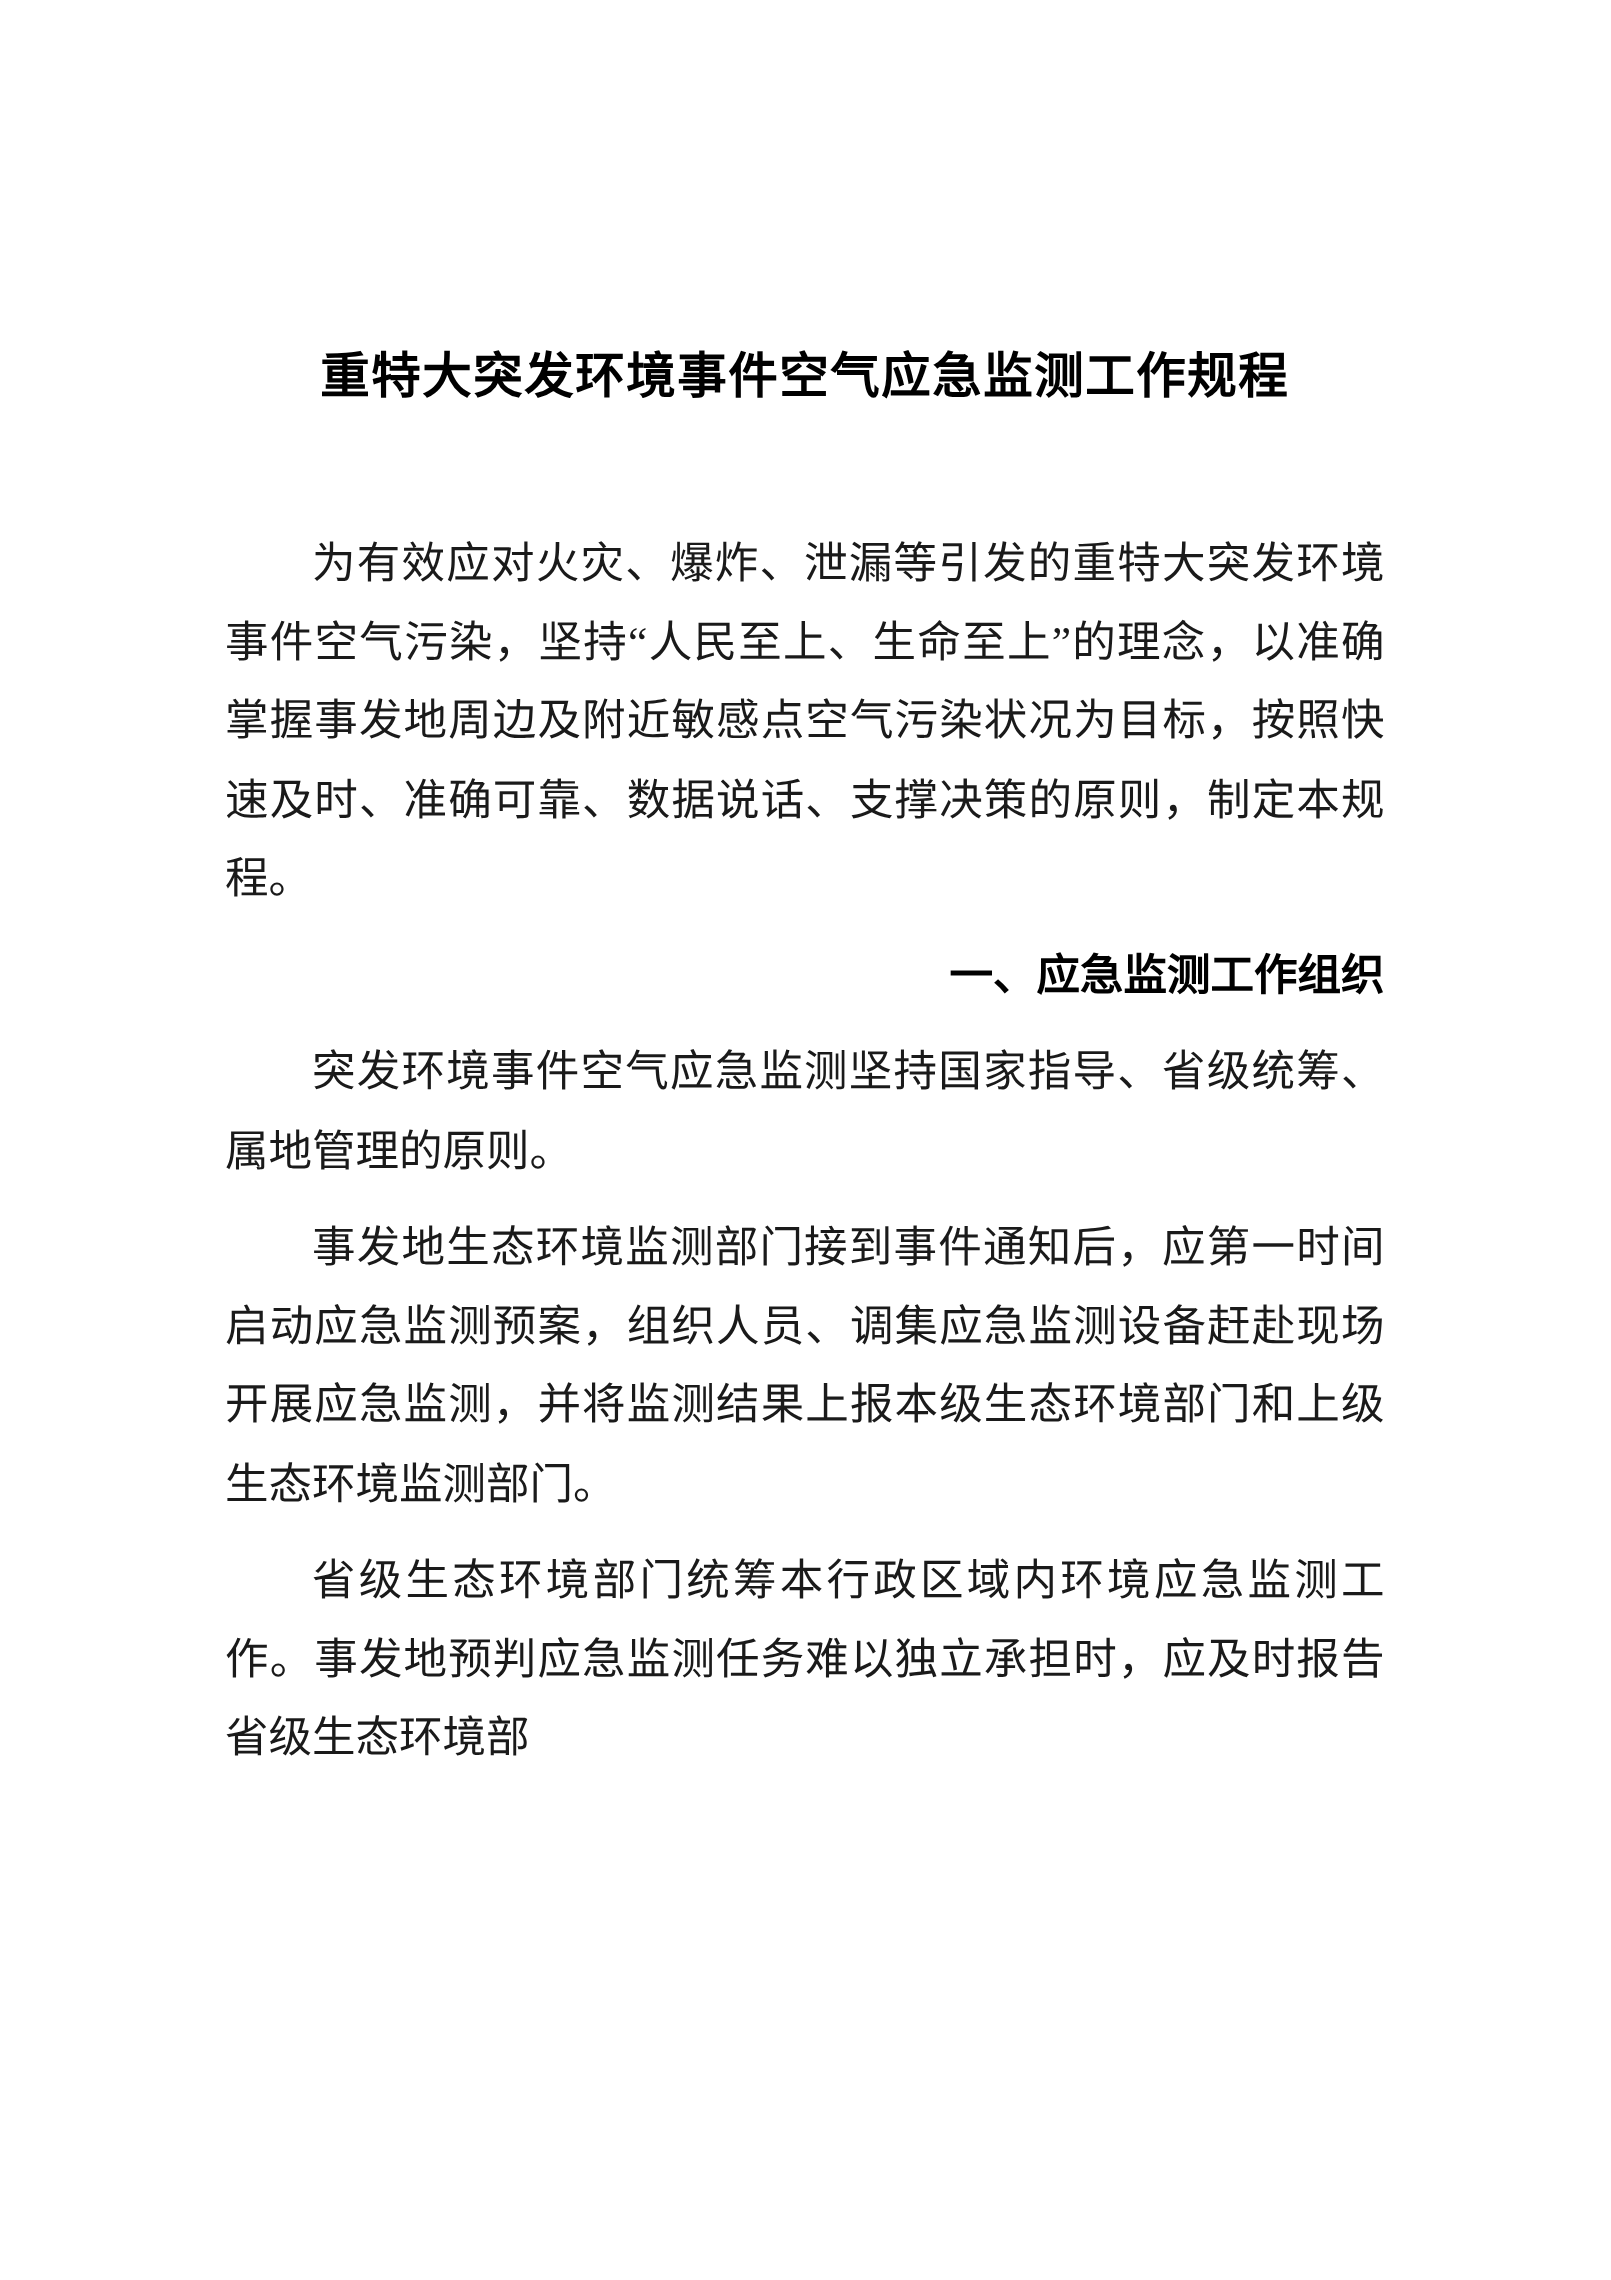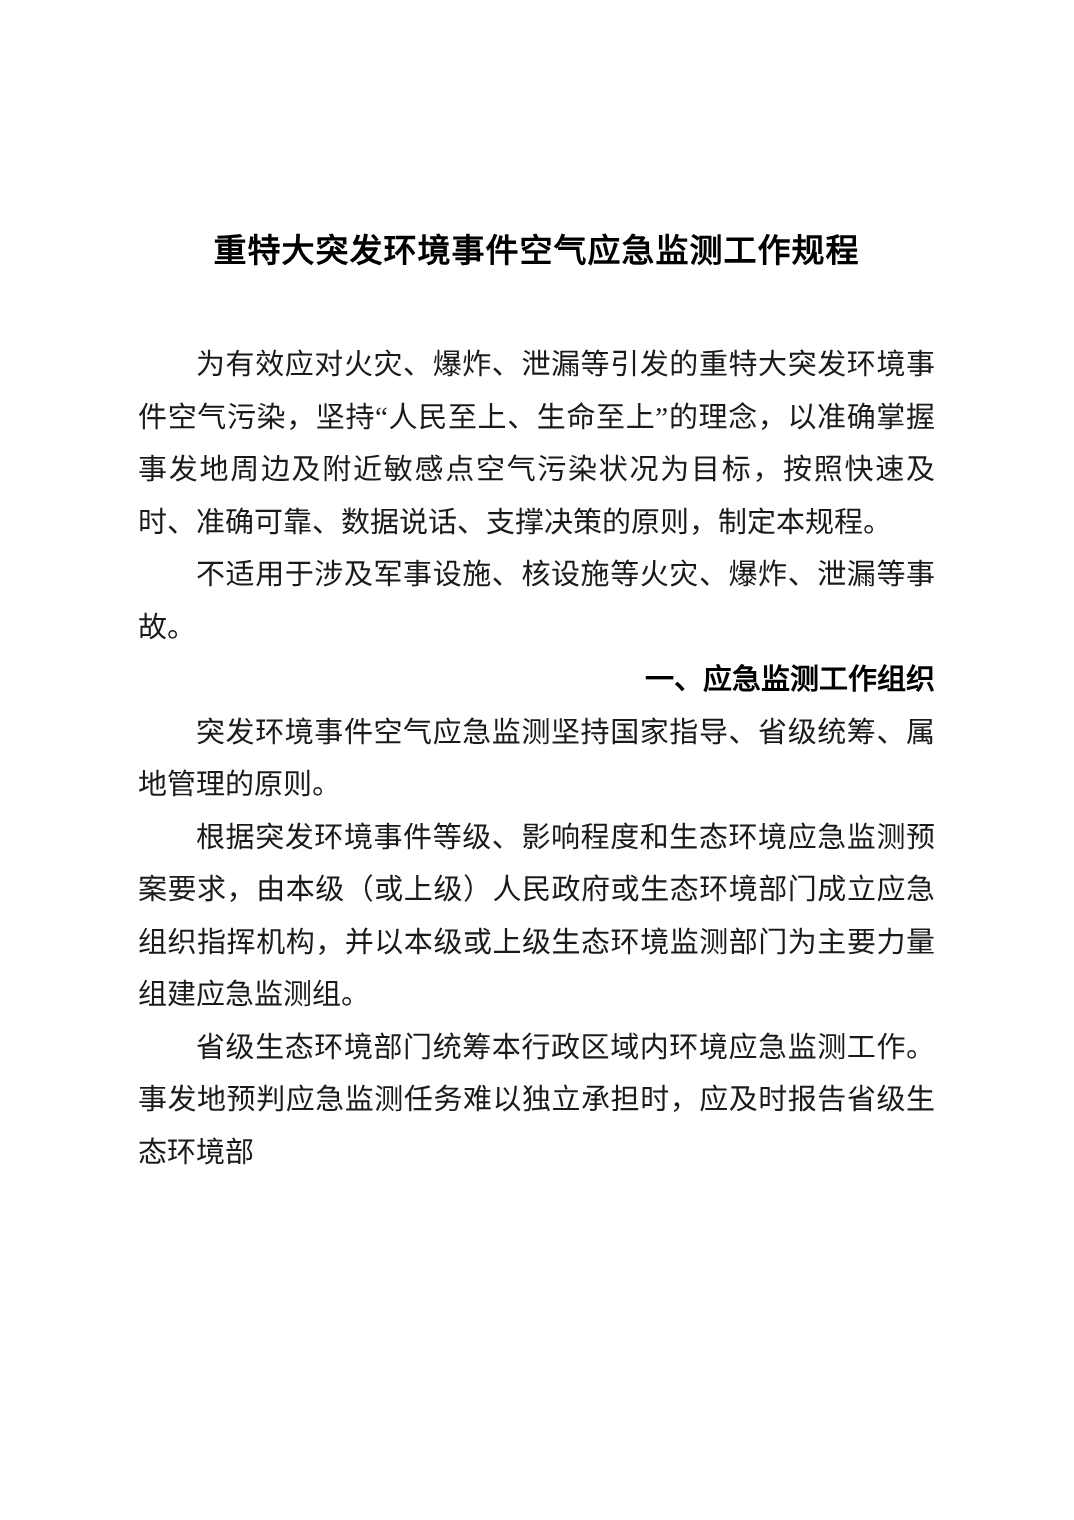--- a/index.html
+++ b/index.html
@@ -34,21 +34,21 @@
     position: absolute;
     top: 338px;
     left: 138px;
     width: 797px;
     font-size: 29px;
     line-height: 52.5px;
     text-align: justify;
     color: #1a1a1a;
   }
   .doc-body p {
-    margin: 0;
+    margin: 12px;
     text-indent: 2em;
   }
   .doc-body p.heading {
     font-family: "Liberation Sans", "DejaVu Sans", sans-serif;
     font-weight: bold;
     font-size: 29px;
     color: #000000;
     text-align: right;
   }
   .page-footer {
@@ -67,24 +67,23 @@
 </style>
 </head>
 <body>
 
 <div class="page">
 
   <h1 class="doc-title">重特大突发环境事件空气应急监测工作规程</h1>
 
   <div class="doc-body" id="doc-body">
       <p class="body">为有效应对火灾、爆炸、泄漏等引发的重特大突发环境事件空气污染，坚持“人民至上、生命至上”的理念，以准确掌握事发地周边及附近敏感点空气污染状况为目标，按照快速及时、准确可靠、数据说话、支撑决策的原则，制定本规程。</p>
-      <p class="body">不适用于涉及军事设施、核设施等火灾、爆炸、泄漏等事故。</p>
       <p class="heading">一、应急监测工作组织</p>
       <p class="body">突发环境事件空气应急监测坚持国家指导、省级统筹、属地管理的原则。</p>
-      <p class="body">根据突发环境事件等级、影响程度和生态环境应急监测预案要求，由本级（或上级）人民政府或生态环境部门成立应急组织指挥机构，并以本级或上级生态环境监测部门为主要力量组建应急监测组。</p>
+      <p class="body">事发地生态环境监测部门接到事件通知后，应第一时间启动应急监测预案，组织人员、调集应急监测设备赶赴现场开展应急监测，并将监测结果上报本级生态环境部门和上级生态环境监测部门。</p>
       <p class="body">省级生态环境部门统筹本行政区域内环境应急监测工作。事发地预判应急监测任务难以独立承担时，应及时报告省级生态环境部</p>
     </div>
 
   <div class="page-footer">
     <span>—</span><span class="pagenum">2</span><span>—</span>
   </div>
 
 </div>
 
 </body></html>

